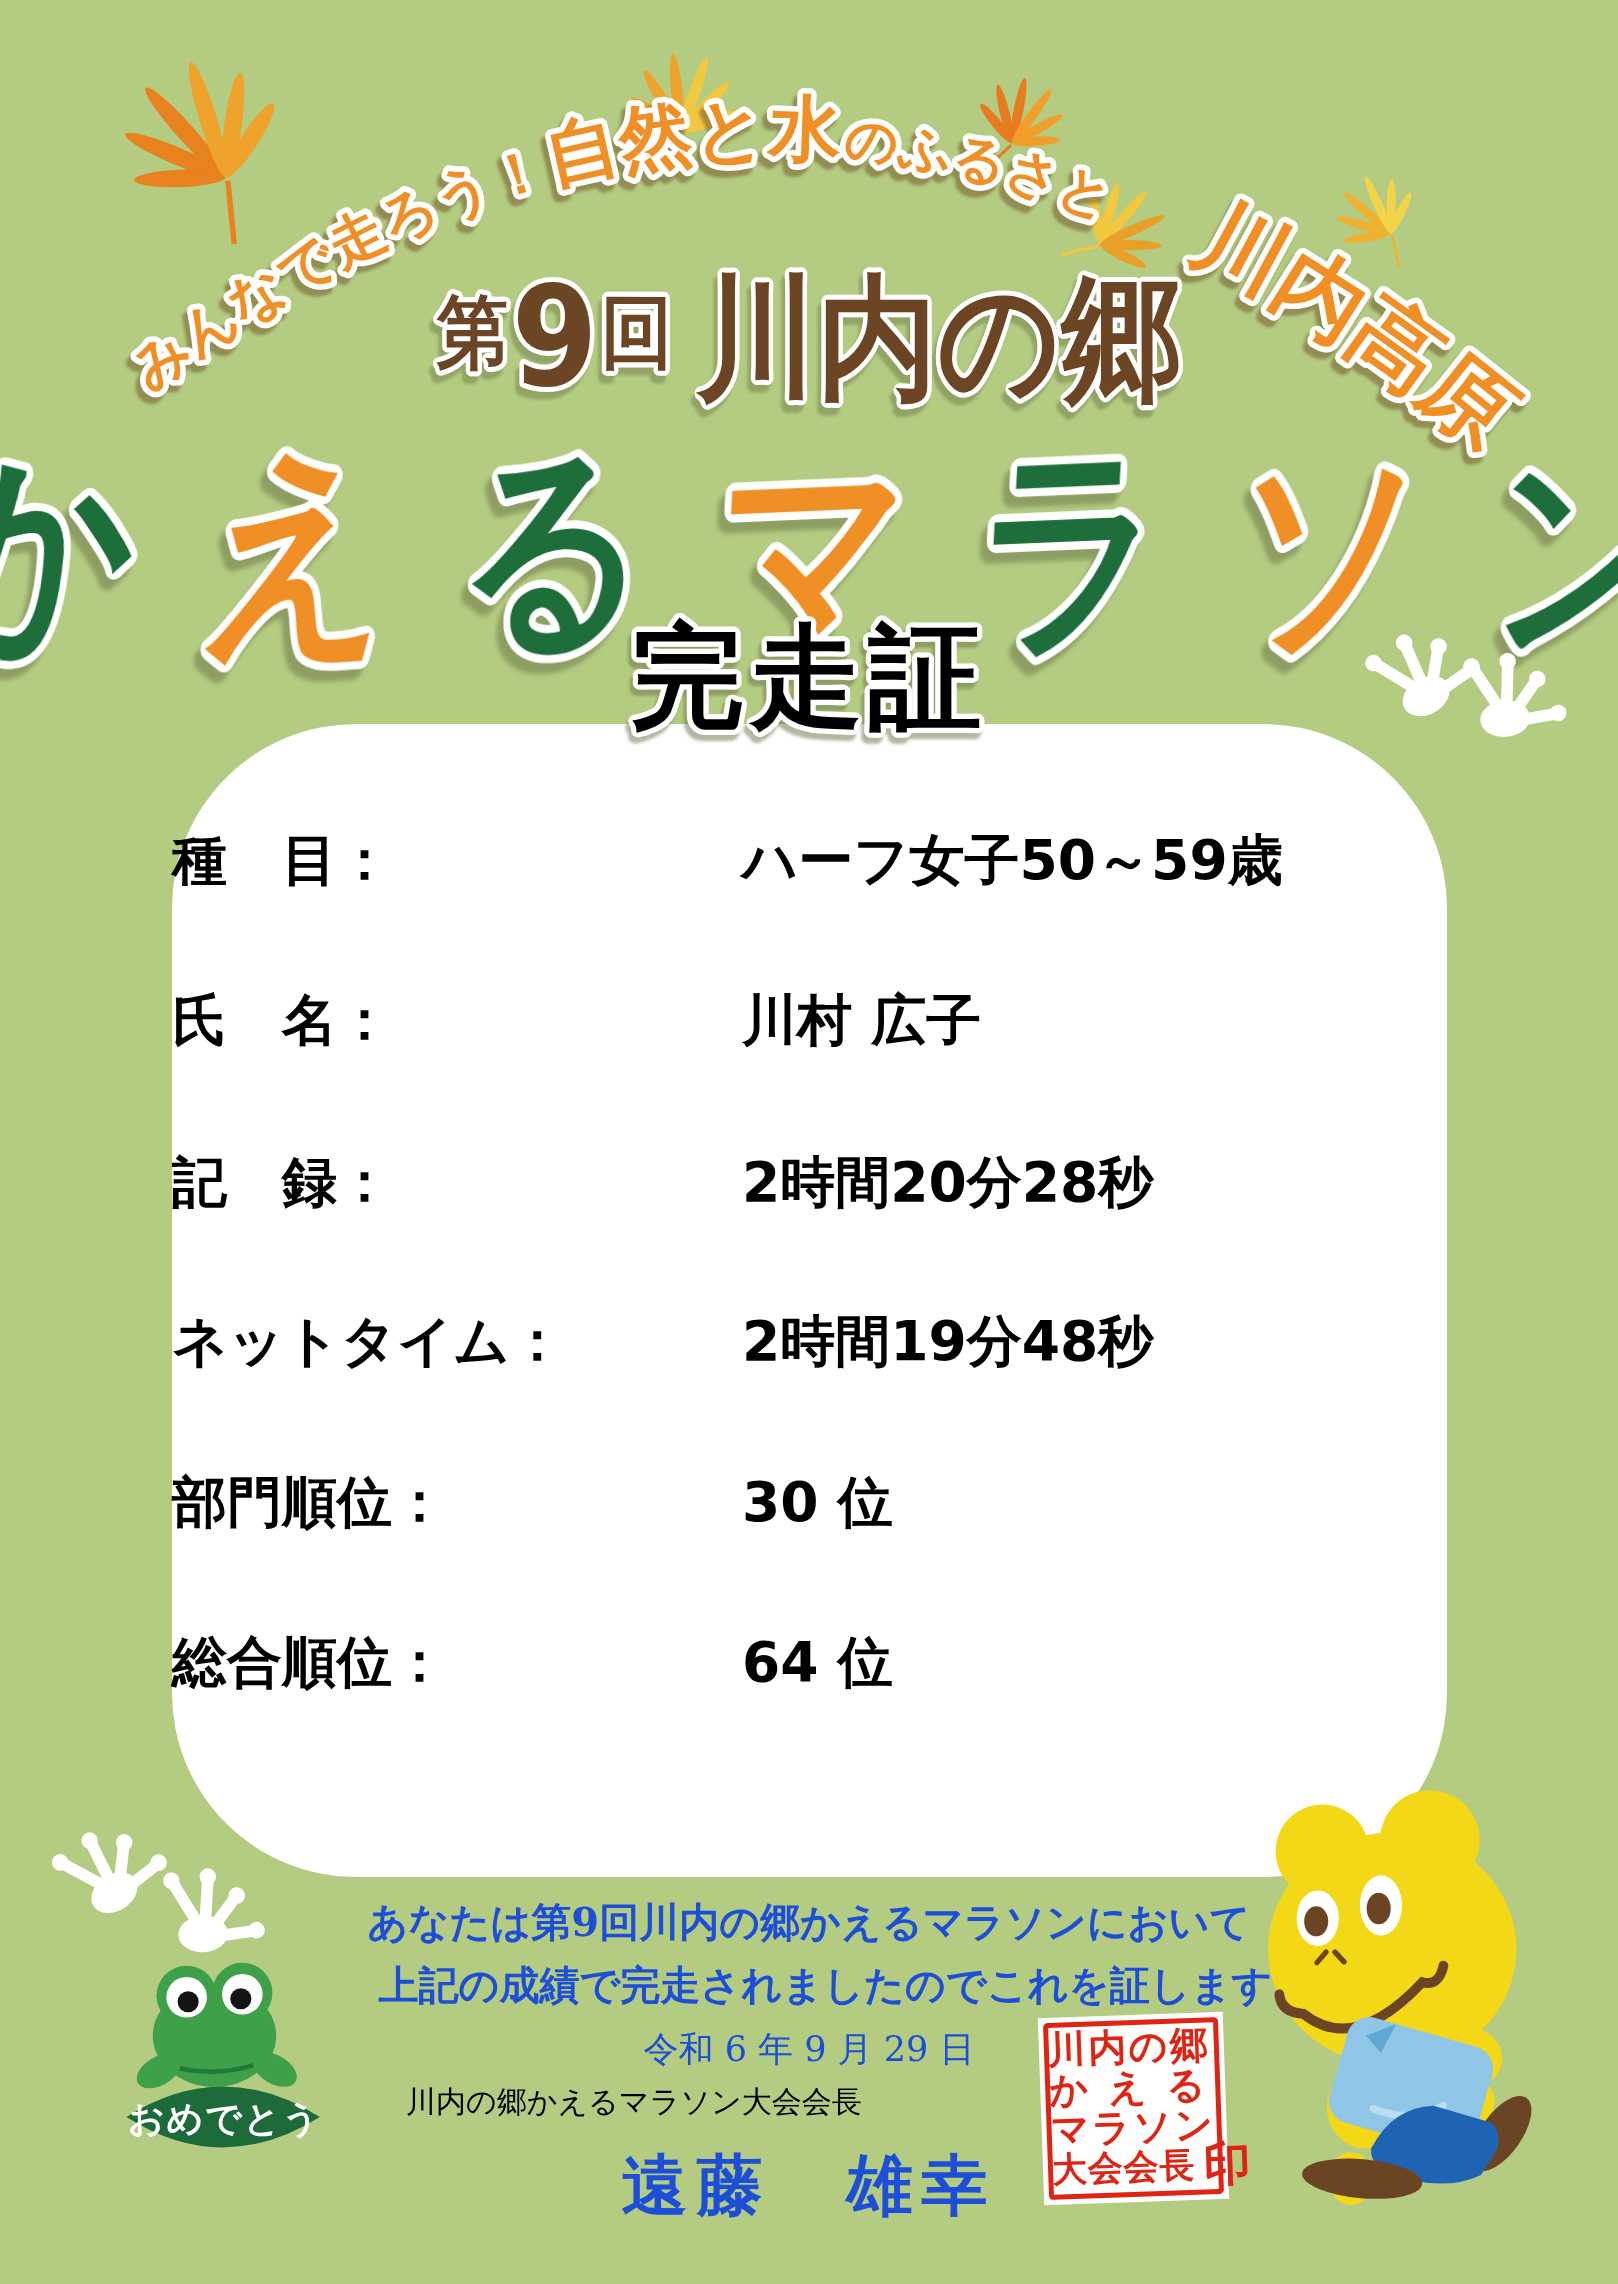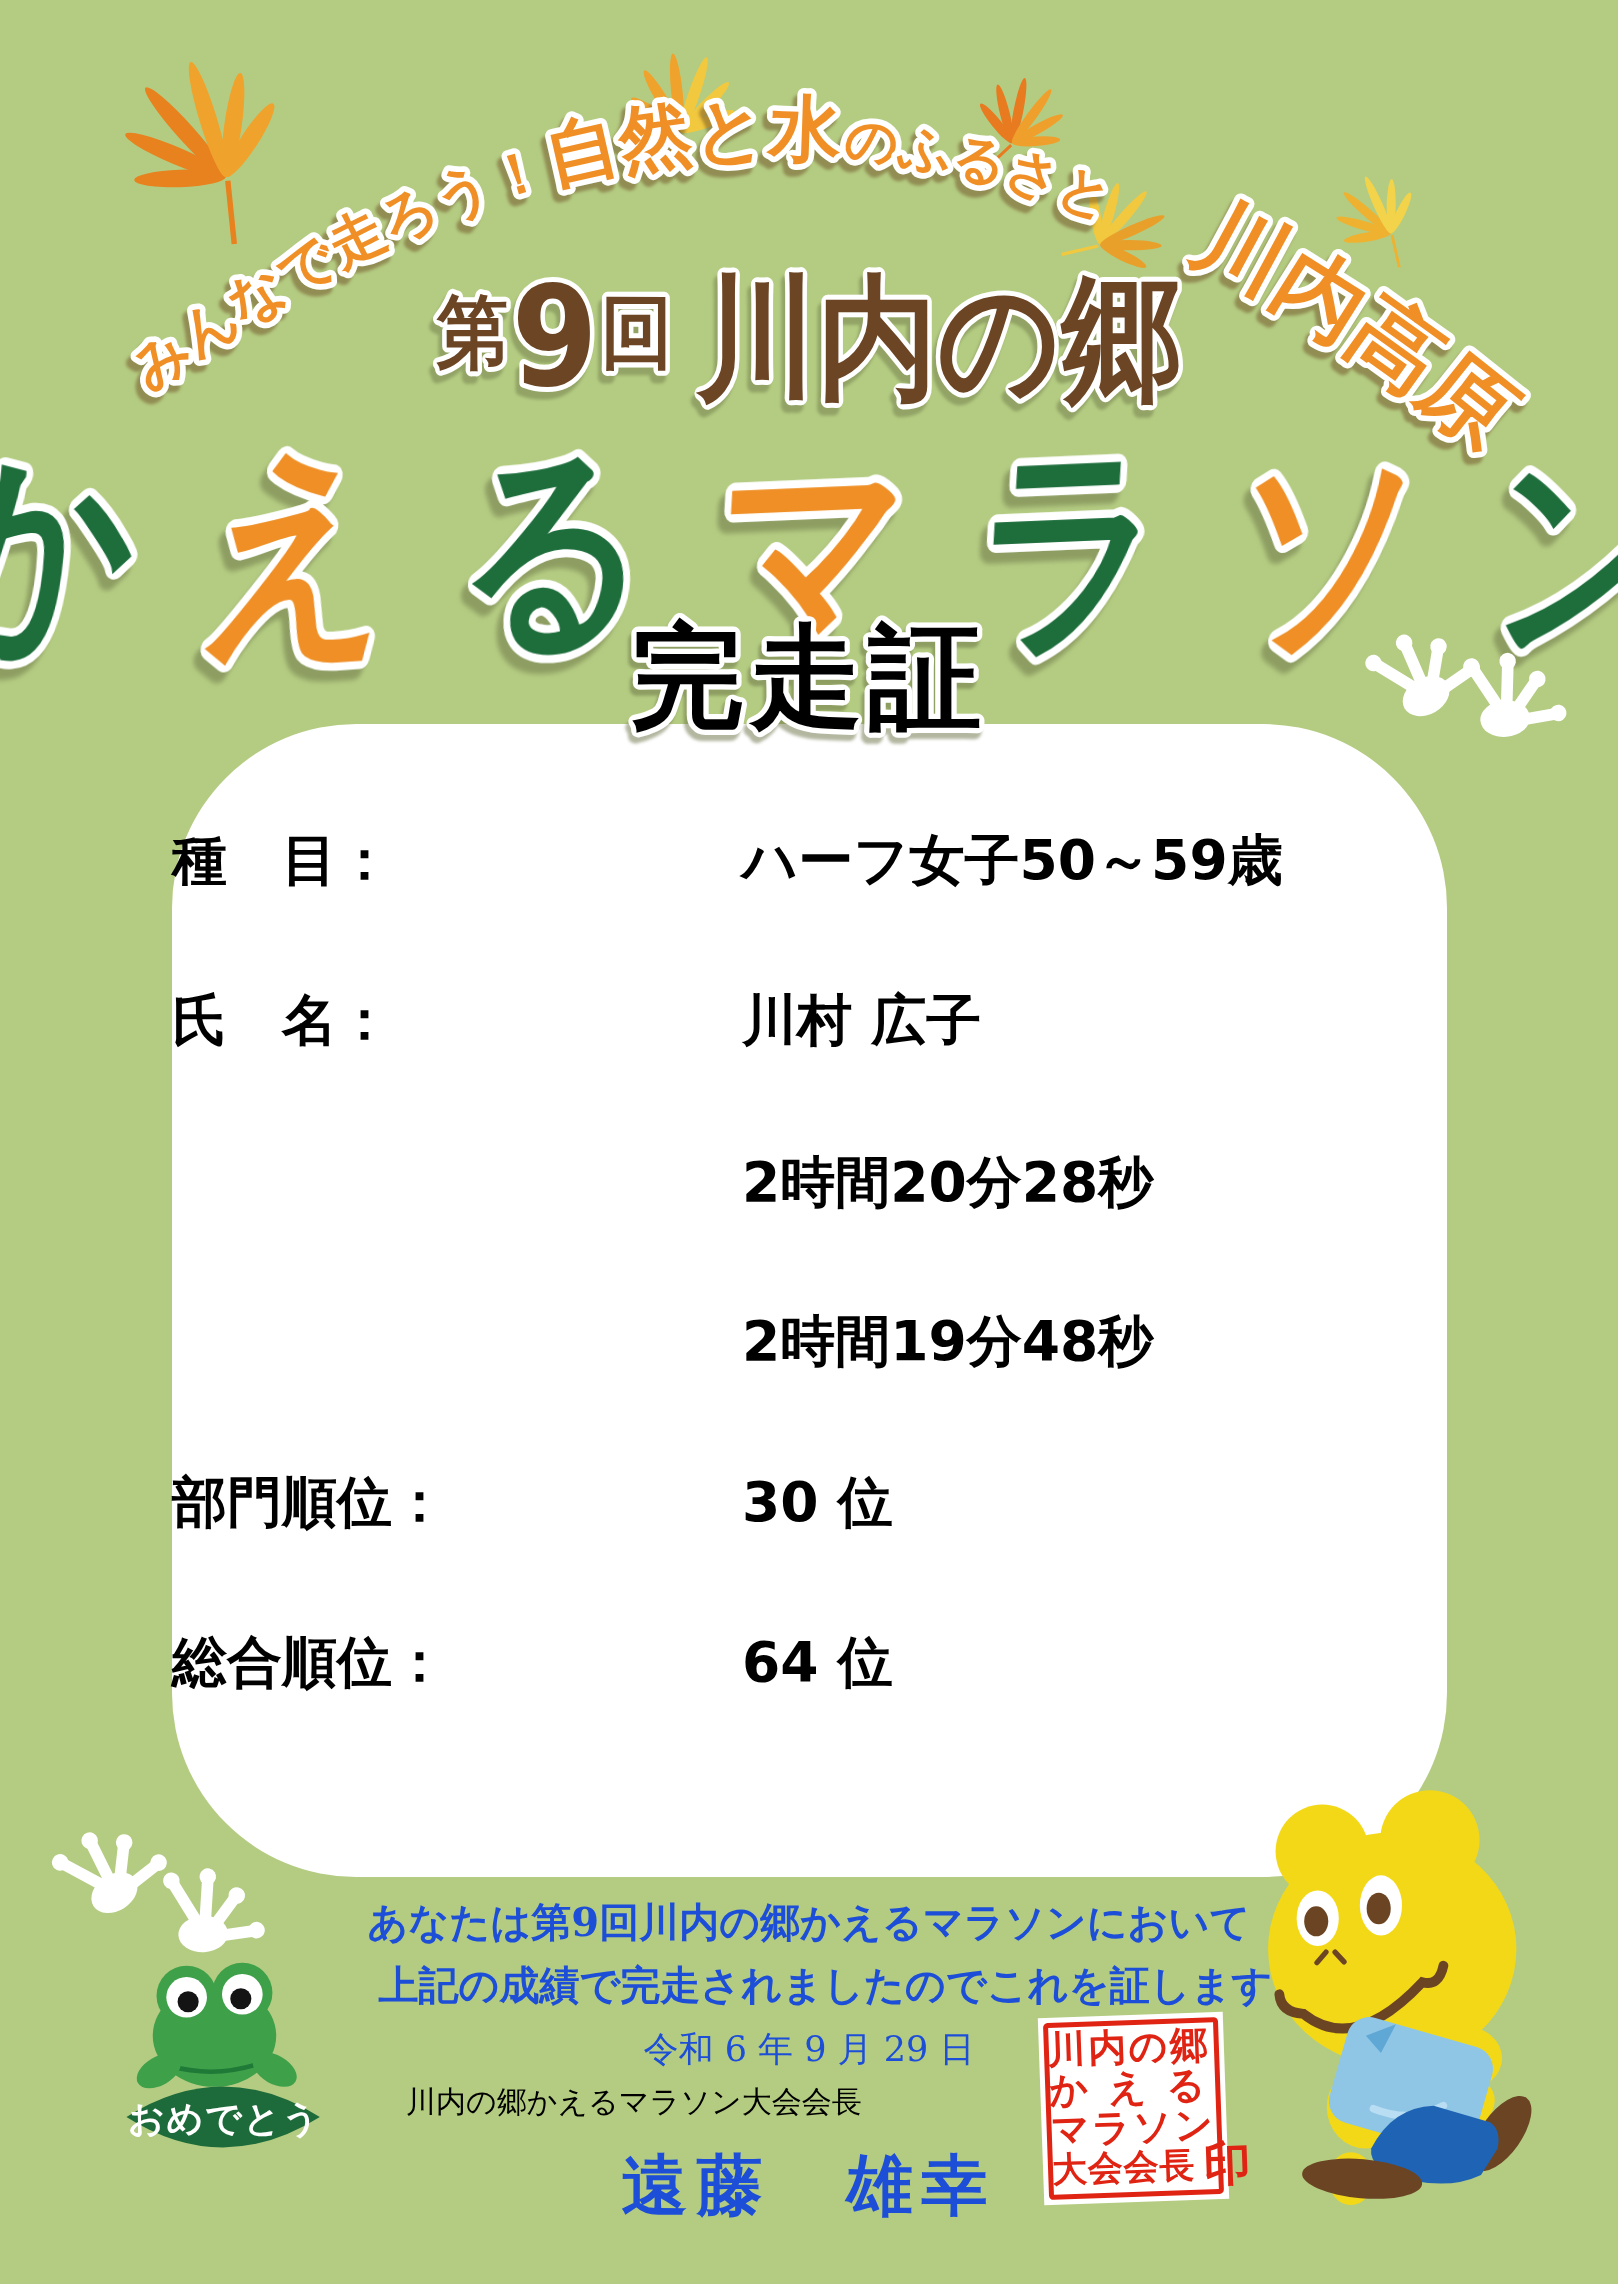--- a/index.html
+++ b/index.html
@@ -52,23 +52,25 @@
   <div class="card">
     <div class="row r0">
       <span class="label">種　目：</span>
       <span class="value">ハーフ女子50～59歳</span>
     </div>
     <div class="row r1">
       <span class="label">氏　名：</span>
       <span class="value">川村 広子</span>
     </div>
     <div class="row r2">
+      <span class="label">記　録：</span>
       <span class="value">2時間20分28秒</span>
     </div>
     <div class="row r3">
+      <span class="label">ネットタイム：</span>
       <span class="value">2時間19分48秒</span>
     </div>
     <div class="row r4">
       <span class="label">部門順位：</span>
       <span class="value">30 位</span>
     </div>
     <div class="row r5">
       <span class="label">総合順位：</span>
       <span class="value">64 位</span>
     </div>

